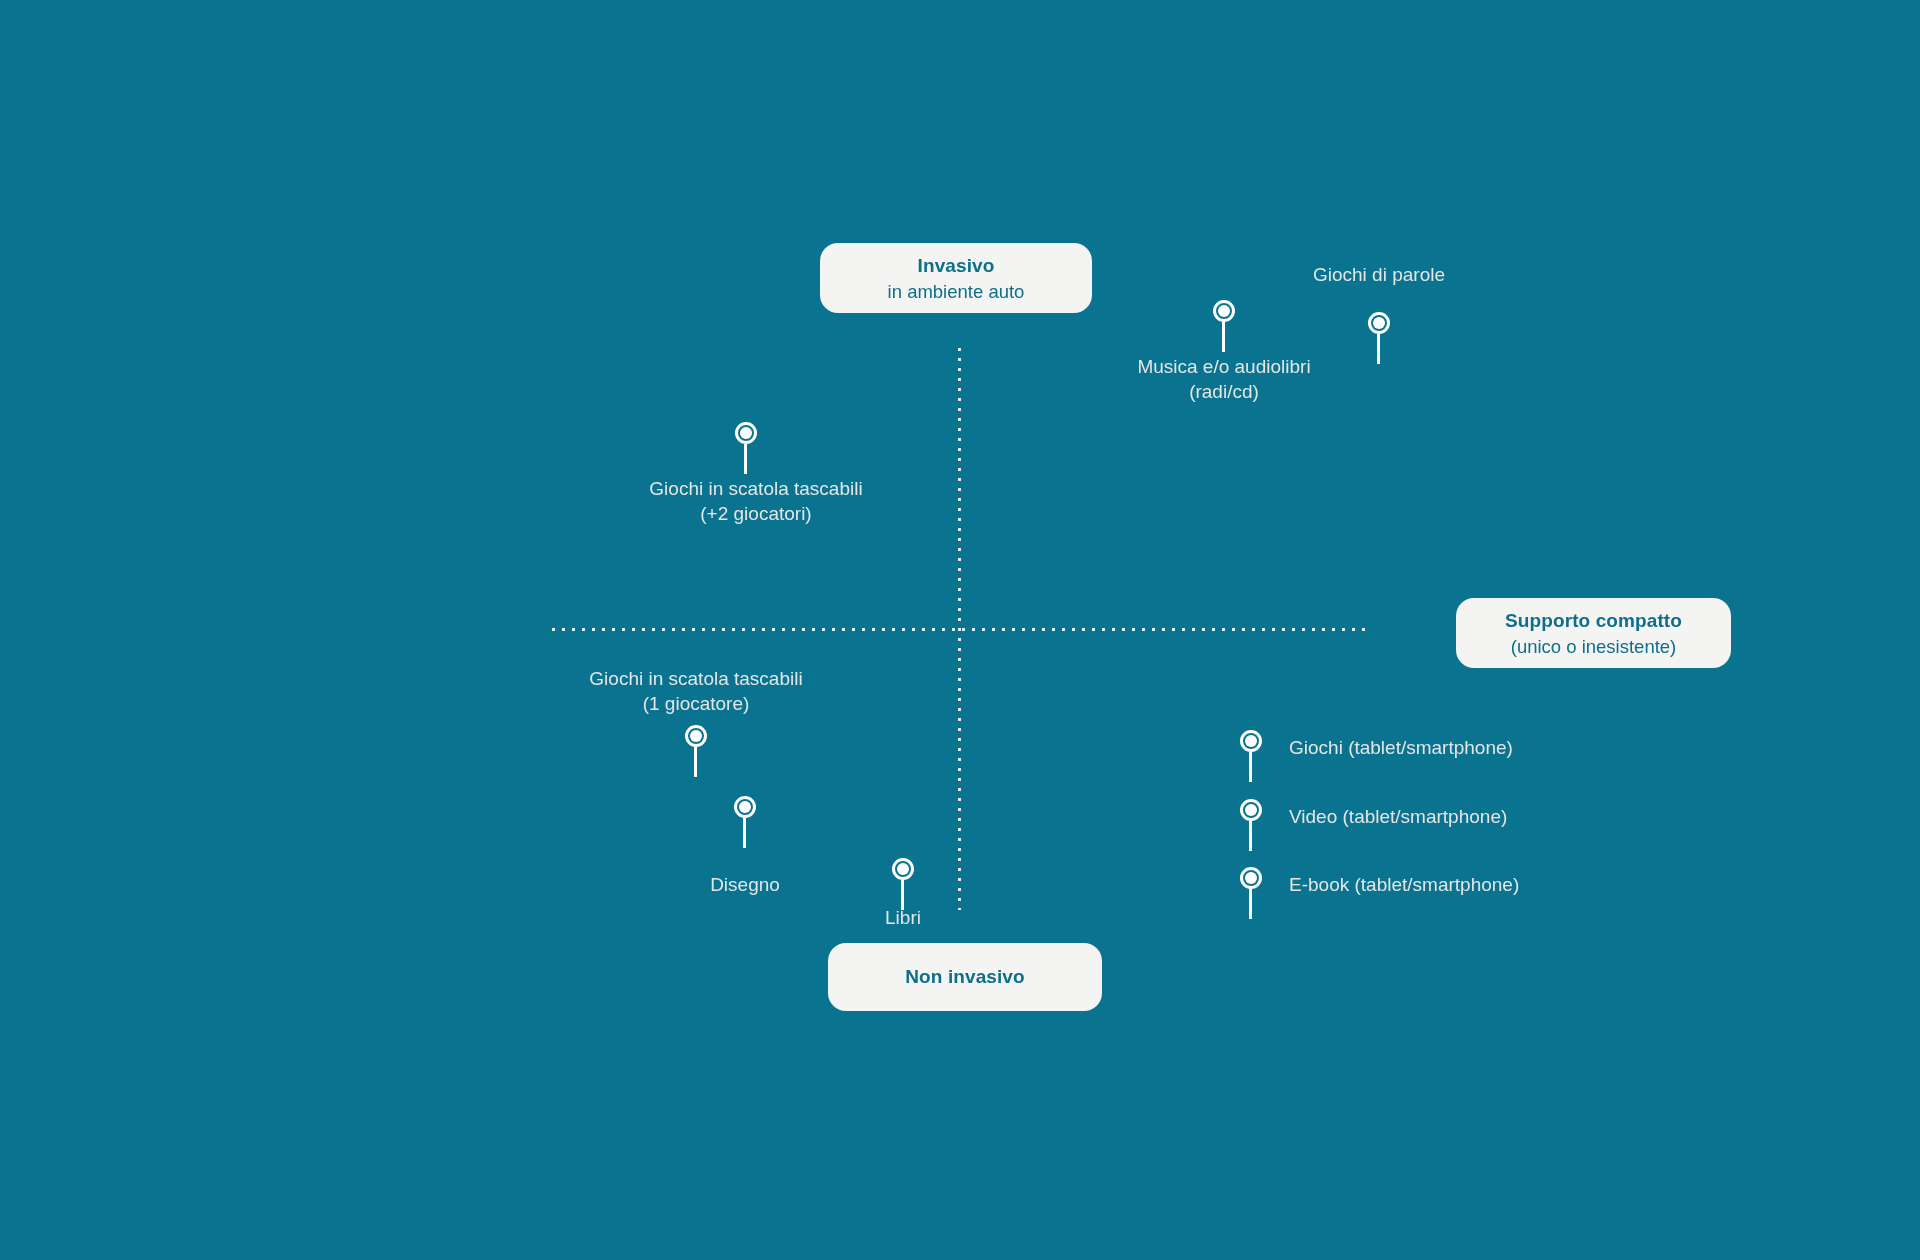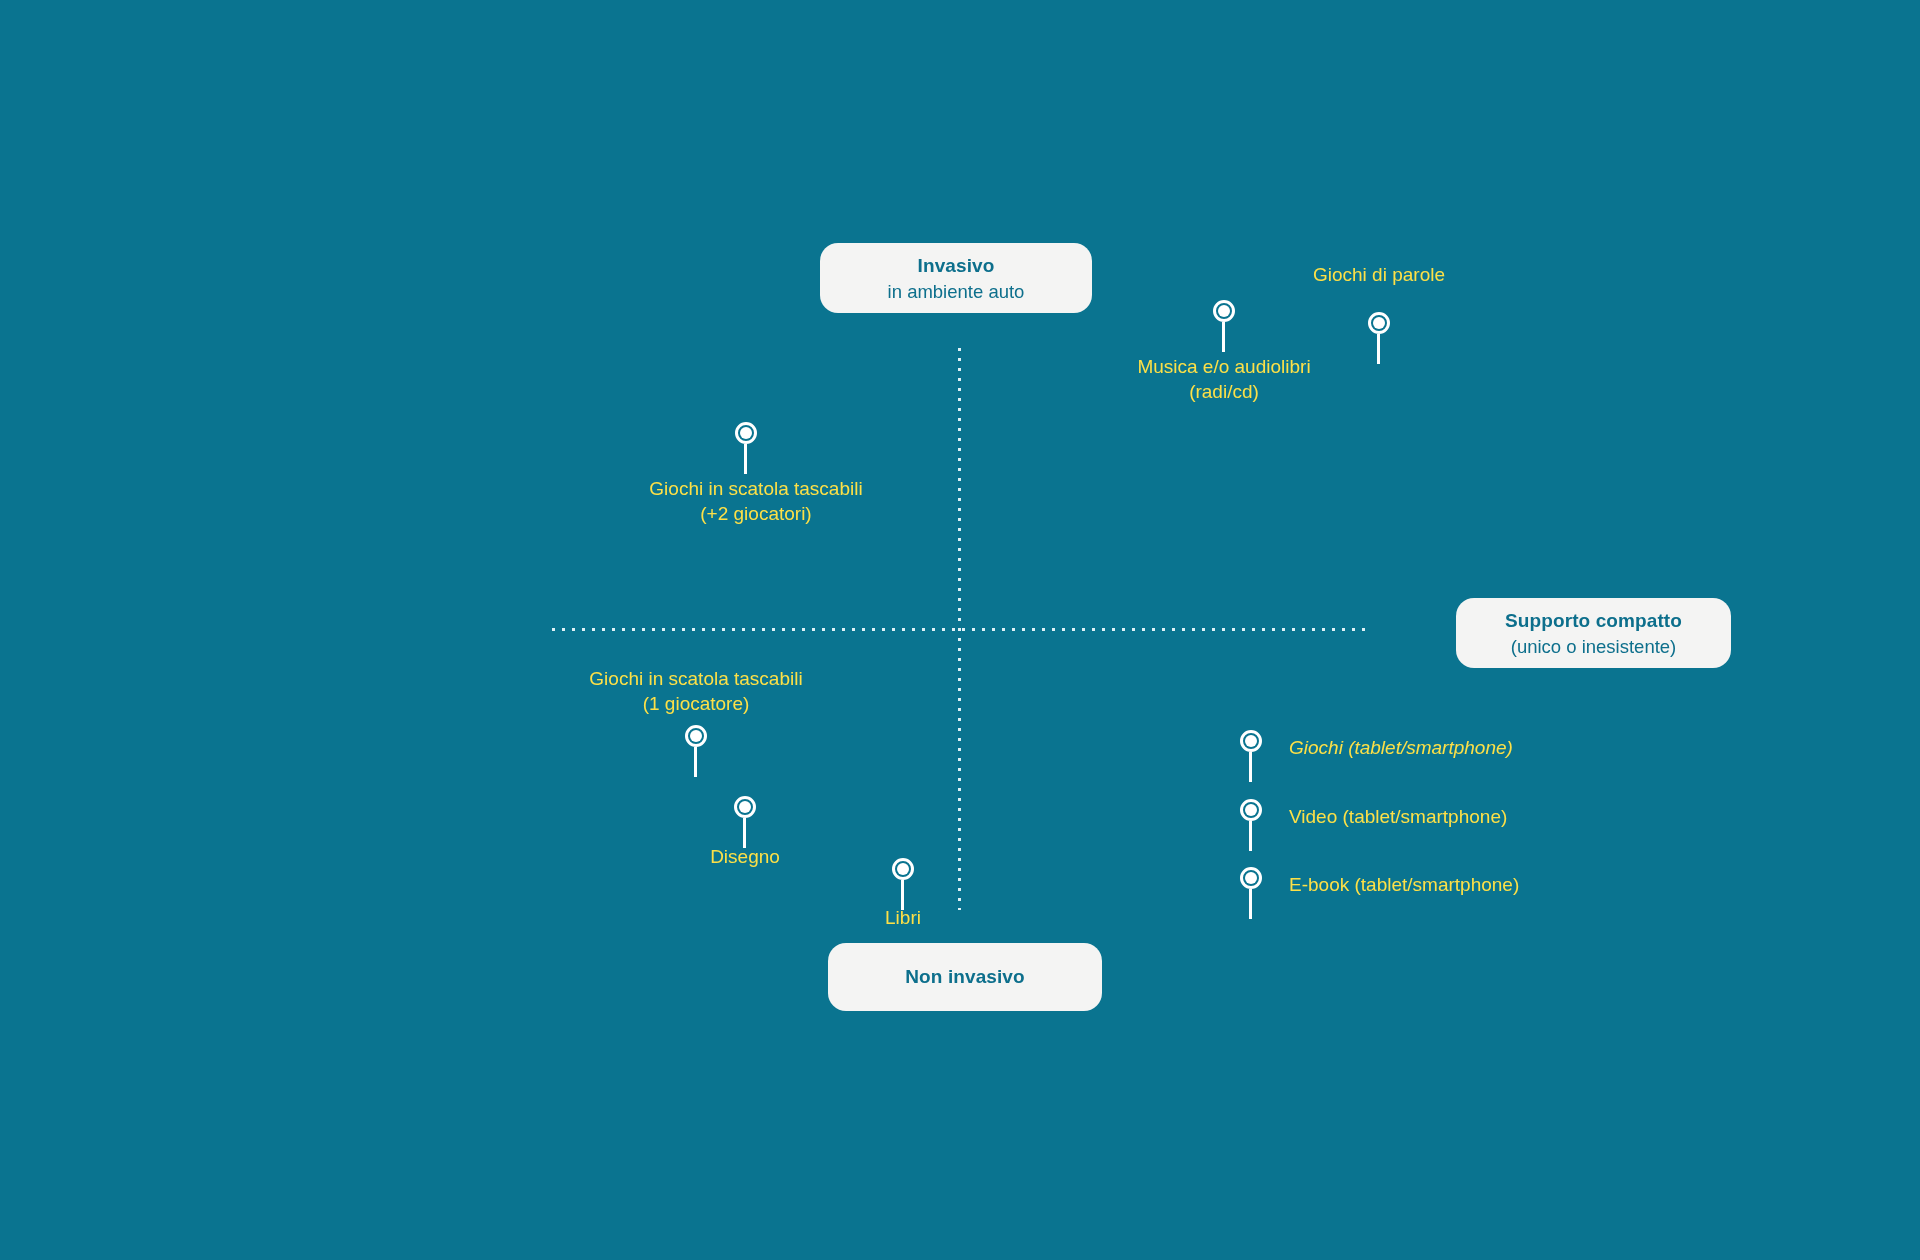--- a/index.html
+++ b/index.html
@@ -100,21 +100,21 @@
     position: absolute;
     left: 12px;
     top: 22px;
     width: 3px;
     height: 30px;
     background: #ffffff;
   }
 
   .mlabel {
     position: absolute;
-    color: #fde047;
+    color: #e5e5e5;
     font-size: 19px;
     line-height: 25px;
     white-space: nowrap;
   }
   .mlabel.center { transform: translateX(-50%); text-align: center; }
   .mlabel.left   { text-align: left; }
 </style>
 </head>
 <body>
 
@@ -185,21 +185,21 @@
     </div>
   </div>
 
   <div class="marker" style="left:745px; top:796px;">
     <div class="pin">
       <div class="ring"></div>
       <div class="dot"></div>
       <div class="stem"></div>
     </div>
   </div>
-  <div class="mlabel center" style="left:745px; top:844px;">
+  <div class="mlabel center" style="left:745px; top:872px;">
     <div>Disegno</div>
   </div>
 
   <div class="marker" style="left:903px; top:858px;">
     <div class="pin">
       <div class="ring"></div>
       <div class="dot"></div>
       <div class="stem"></div>
     </div>
   </div>
@@ -207,21 +207,21 @@
     <div>Libri</div>
   </div>
 
   <div class="marker" style="left:1251px; top:730px;">
     <div class="pin">
       <div class="ring"></div>
       <div class="dot"></div>
       <div class="stem"></div>
     </div>
   </div>
-  <div class="mlabel left" style="left:1289px; top:735px;font-style:italic;">
+  <div class="mlabel left" style="left:1289px; top:735px;">
     <div>Giochi (tablet/smartphone)</div>
   </div>
 
   <div class="marker" style="left:1251px; top:799px;">
     <div class="pin">
       <div class="ring"></div>
       <div class="dot"></div>
       <div class="stem"></div>
     </div>
   </div>

